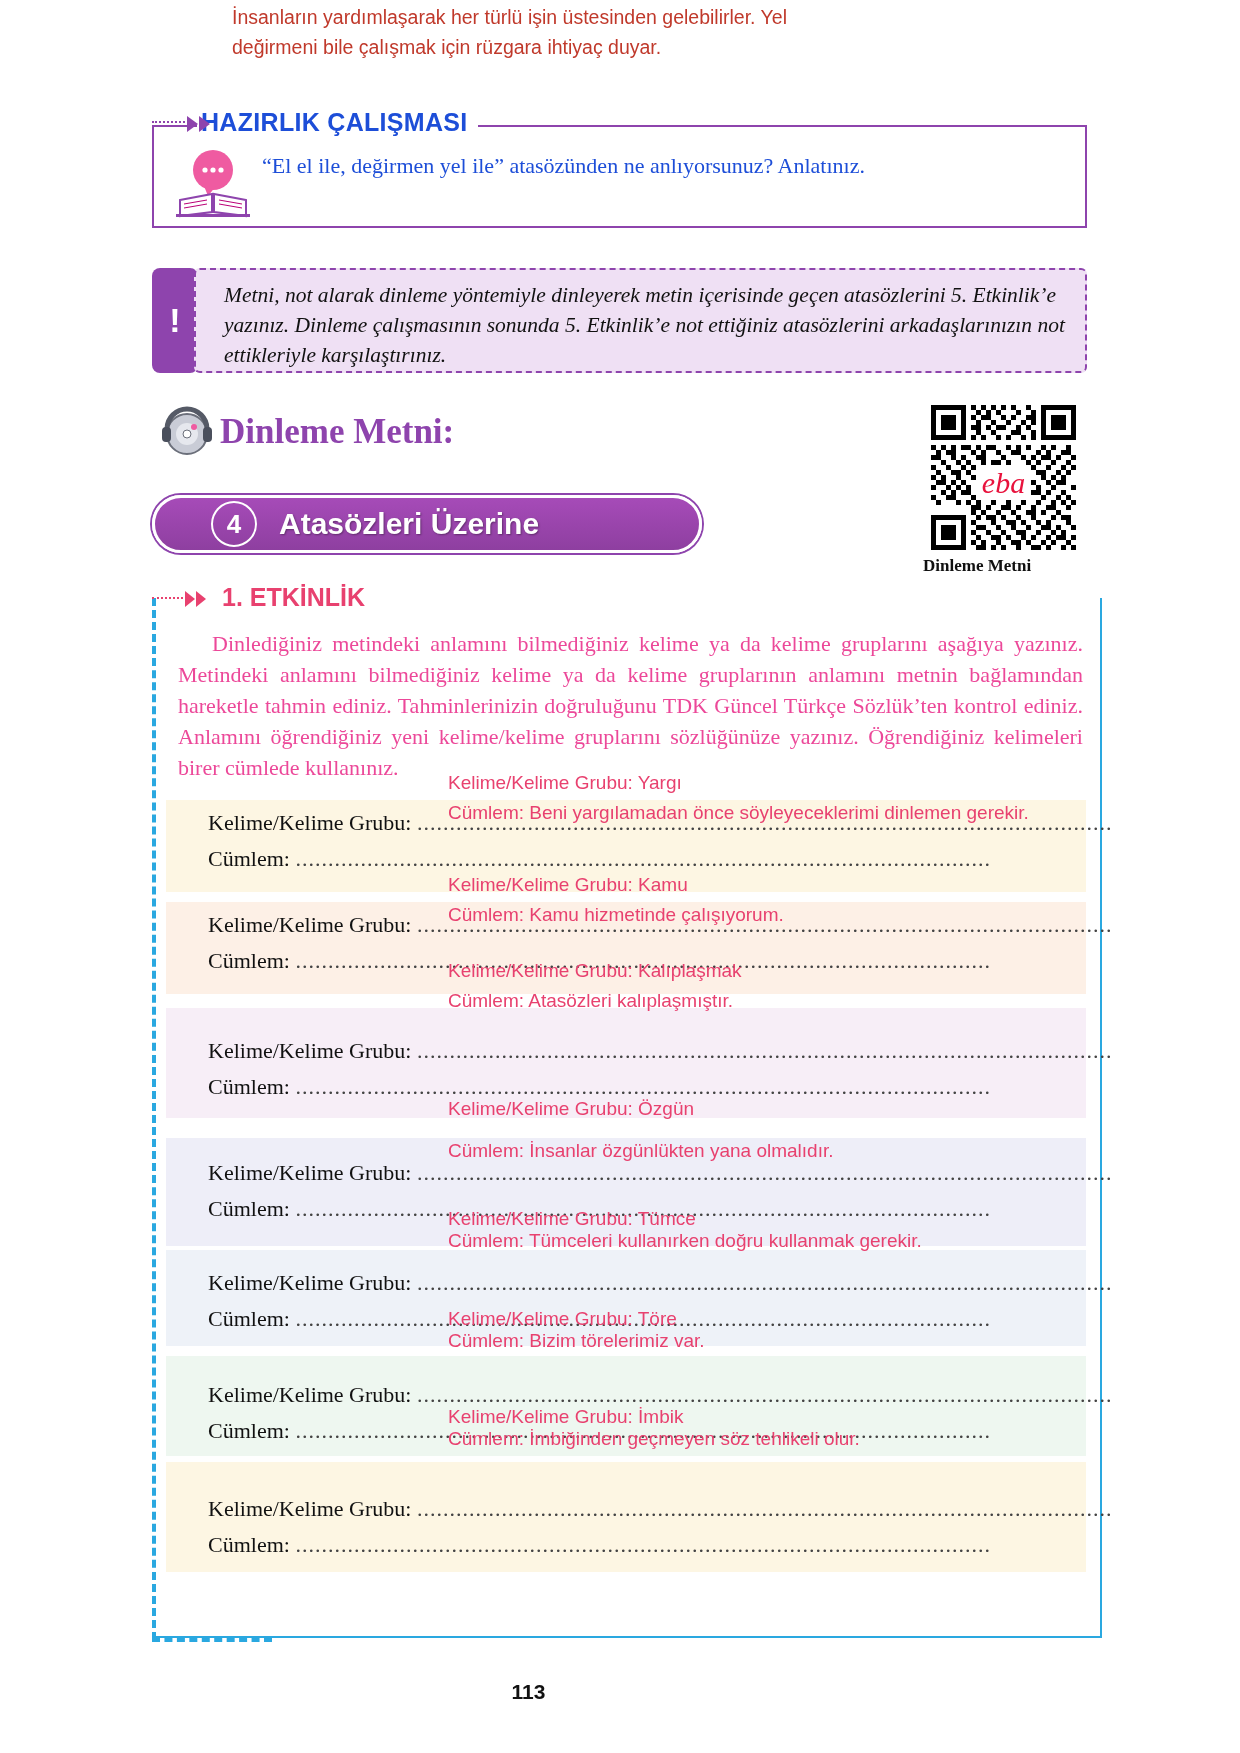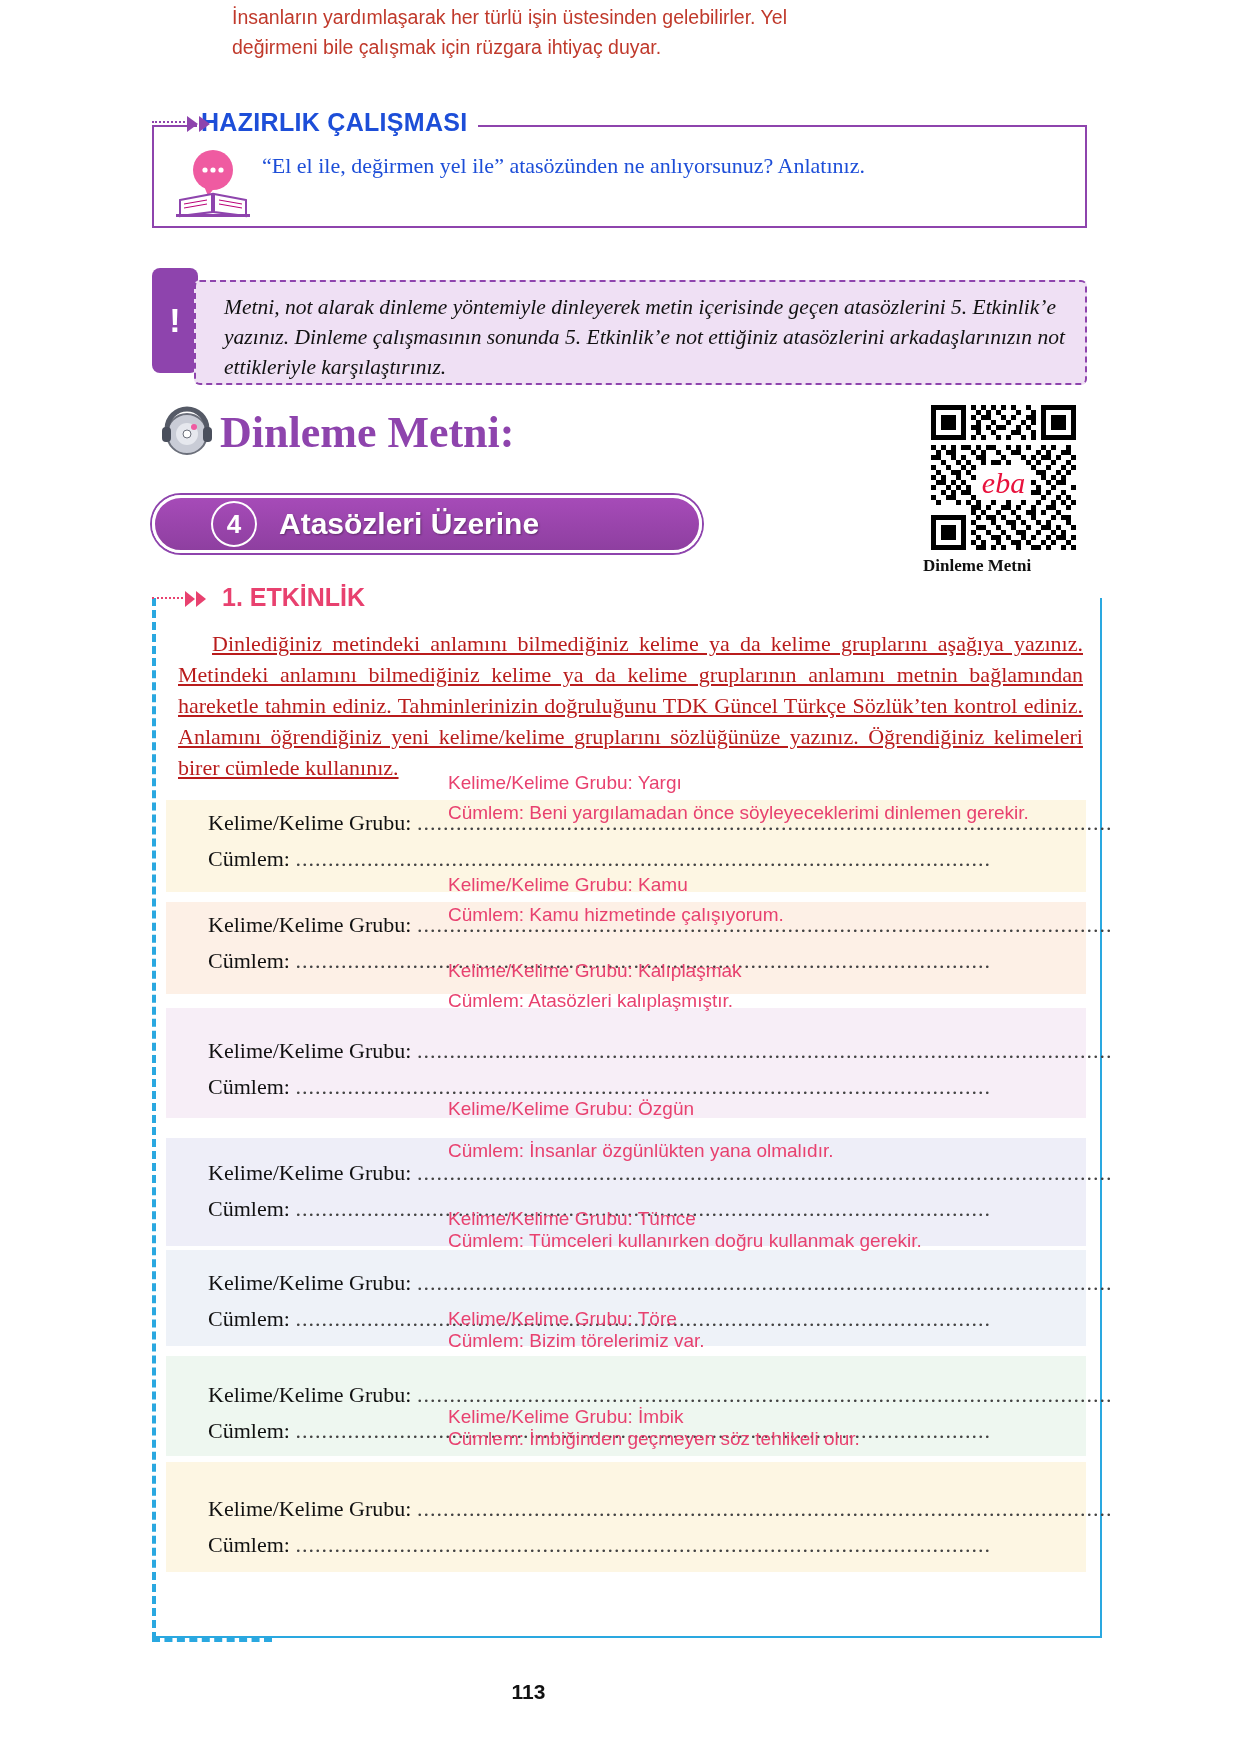--- a/index.html
+++ b/index.html
@@ -62,31 +62,31 @@
   .note-bang {
     position:absolute; left:0; top:0; width:46px; height:105px;
     background:#8e44ad; border-radius:8px;
     color:#fff; font-family:"Liberation Sans", sans-serif;
     font-size:34px; font-weight:bold; text-align:center; line-height:105px;
   }
   .note-body {
     position:absolute; left:42px; top:0; width:893px; height:105px;
     background:#efe0f4; border:2px dashed #8e44ad; border-radius:6px;
     padding:10px 20px 0 28px;
-    font-size:21.5px; font-style:italic; line-height:30px; color:#111;margin-top:12px;
+    font-size:21.5px; font-style:italic; line-height:30px; color:#111;
   }
 
   
   .dinleme-head {
     position:absolute; left:160px; top:405px;
     display:flex; align-items:center;
   }
   .cd-icon { width:54px; height:54px; margin-right:6px; }
   .dinleme-title {
-    font-size:44px; font-weight:bold; color:#8e44ad;
+    font-size:35px; font-weight:bold; color:#8e44ad;
     font-family:"Liberation Serif", serif;
   }
 
   
   .qr-block { position:absolute; left:923px; top:405px; width:160px; text-align:left; }
   .qr-img { width:145px; height:145px; margin:0 auto; position:relative; }
   .qr-caption {
     font-family:"Liberation Serif", serif;
     font-size:17px; font-weight:bold; color:#111; margin-top:6px;
   }
@@ -136,21 +136,21 @@
     background:#ffffff; padding:0 12px;
     font-family:"Liberation Sans", sans-serif;
     font-size:25px; font-weight:bold; color:#e8416f;
     z-index:3;
   }
   .etk-arrow { position:absolute; left:185px; top:590px; z-index:4; }
   .etk-dots { position:absolute; left:152px; top:597px; width:35px; border-top:2px dotted #e8416f; z-index:2;}
 
   .etk-para {
     position:absolute; left:178px; top:628px; width:905px;
-    font-size:22px; line-height:31px; color:#b91c1c; text-align:justify;text-decoration:underline;
+    font-size:22px; line-height:31px; color:#ec4899; text-align:justify;
   }
   .etk-para .ind { display:block; text-indent:34px; }
 
   
   .row {
     position:absolute; left:166px; width:920px;
     font-size:22px; color:#111;
   }
   .row .line1, .row .line2 { position:relative; height:36px; white-space:nowrap; }
   .lbl { display:inline-block; }

